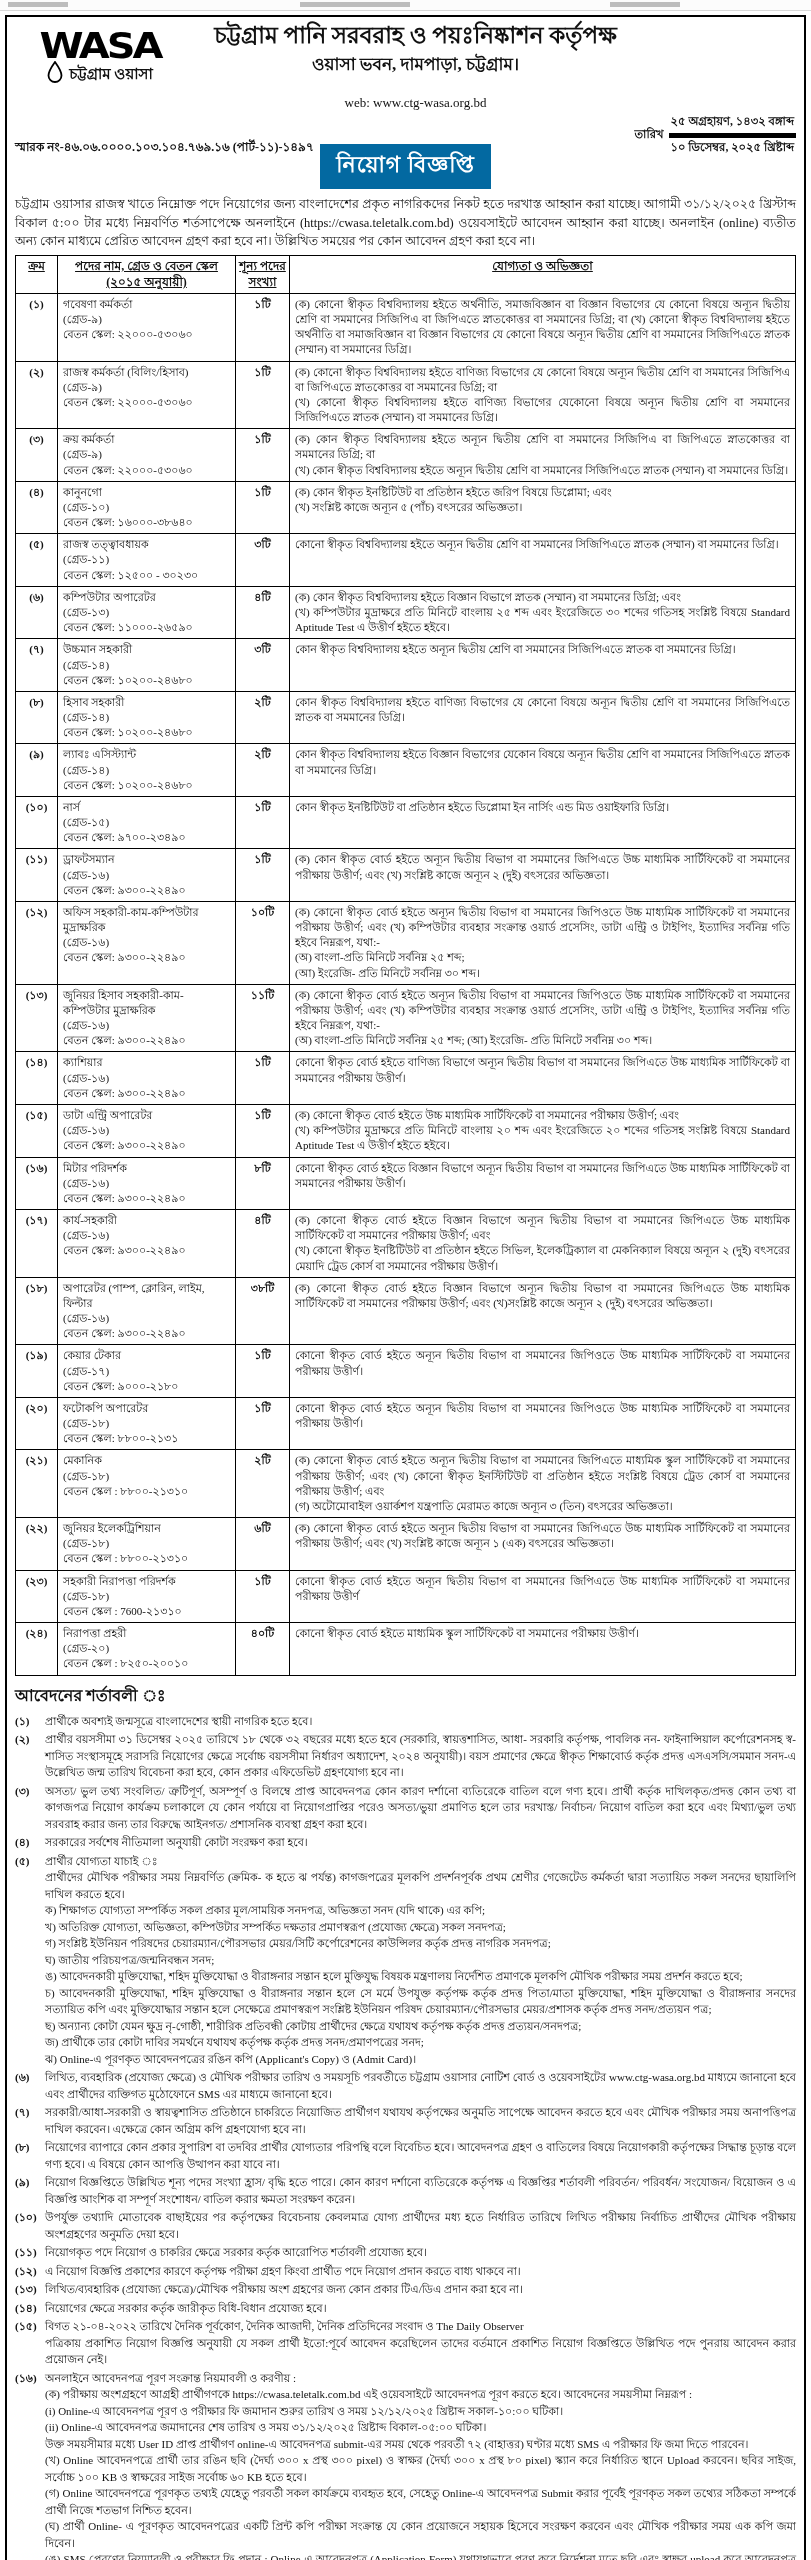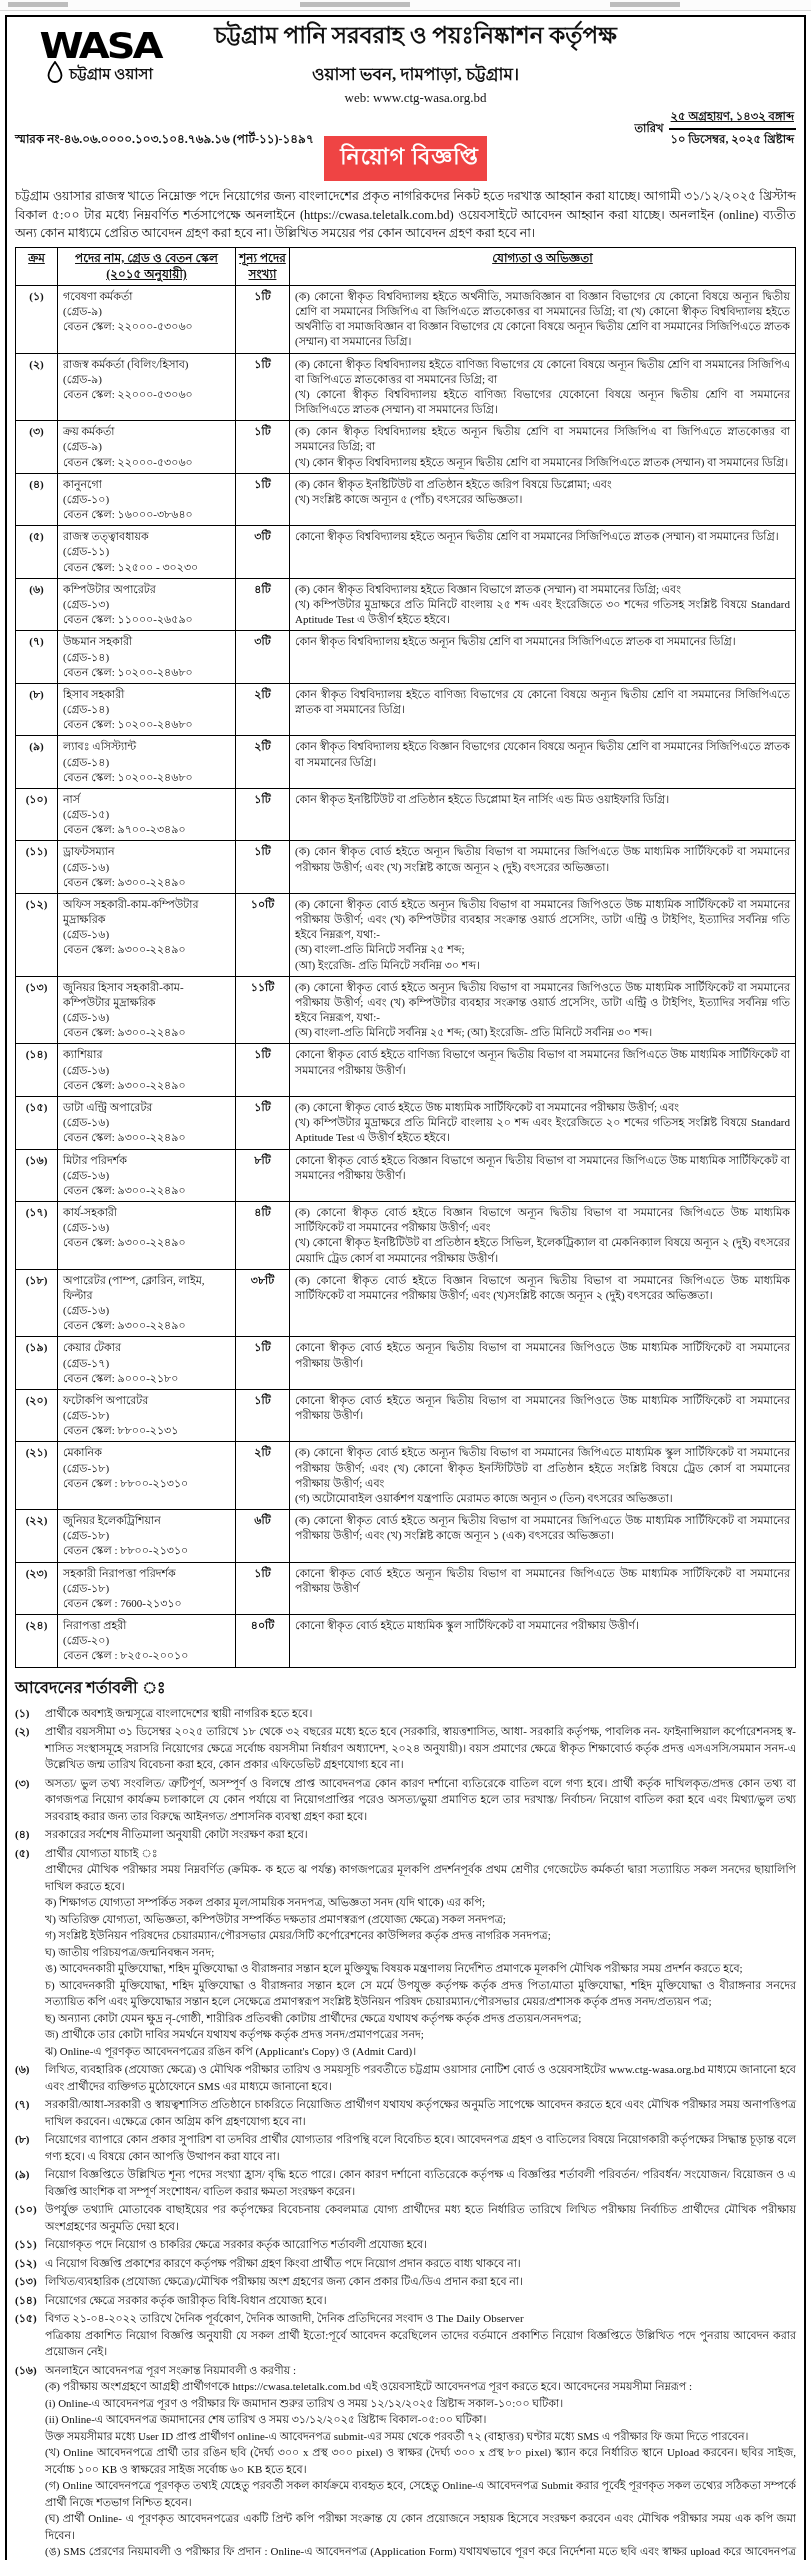--- a/index.html
+++ b/index.html
@@ -8,30 +8,30 @@
   .top-strip i{position:absolute;top:2px;height:5px;background:#bdbdbd;display:block;}
   .sheet{border:2px solid #000;margin:4px 5px 10px 5px;padding:4px 8px 6px 8px;}
   
   .hdr{display:flex;align-items:flex-start;gap:18px;margin-top:2px;}
   .logo{width:170px;flex:0 0 170px;text-align:center;padding-top:4px;}
   .logo-word{font-family:"DejaVu Sans",sans-serif;font-weight:900;font-size:40px;letter-spacing:-3px;transform:scaleY(.9);line-height:.9;color:#000;}
   .logo-bottom{display:flex;align-items:center;justify-content:center;gap:6px;margin-top:-2px;}
   .logo-sub{font-weight:bold;font-size:15px;}
   .hdr-center{flex:1;text-align:center;}
   .org{font-size:23px;font-weight:bold;line-height:1.15;text-align:center;}
-  .addr{font-size:17px;font-weight:bold;margin-top:12px;}
-  .web{font-size:13px;font-family:"Liberation Serif",serif;margin-top:1px;}
+  .addr{font-size:17px;font-weight:bold;margin-top:2px;}
+  .web{font-size:13px;font-family:"Liberation Serif",serif;margin-top:16px;}
   .hdr-row2{display:flex;justify-content:space-between;align-items:flex-end;margin-top:2px;}
   .memo{font-size:12px;font-weight:bold;}
   .dateblk{display:flex;align-items:center;gap:5px;font-size:11.5px;font-weight:bold;}
   .datefrac{text-align:center;}
-  .datefrac .l1{border-bottom:2px solid #000000;padding:0 2px 1px 2px;text-decoration:underline;}
+  .datefrac .l1{border-bottom:5px solid #000000;padding:0 2px 1px 2px;}
   .datefrac .l2{padding-top:1px;}
   .badge-wrap{text-align:center;margin:-14px 0 6px 0;}
-  .badge{display:inline-block;background:#ef4444;color:#fff;font-size:22px;font-weight:bold;padding:3px 8px 5px 16px;letter-spacing:1px;}
+  .badge{display:inline-block;background:#0369a1;color:#fff;font-size:22px;font-weight:bold;padding:3px 16px 5px 16px;letter-spacing:1px;}
   .intro{font-size:12.5px;line-height:1.45;text-align:justify;margin:2px 0 5px 0;}
   
   table.posts{border-collapse:collapse;width:100%;table-layout:fixed;}
   table.posts th,table.posts td{border:1.5px solid #000;vertical-align:top;padding:3px 5px;font-size:11px;line-height:1.38;}
   table.posts th{font-size:12px;text-align:center;white-space:pre-line;font-weight:bold;padding:2px 3px;text-decoration:underline;}
   col.c-sl{width:42px;}col.c-post{width:178px;}col.c-cnt{width:54px;}
   td.sl{text-align:center;font-weight:bold;}
   td.post{white-space:pre-line;}
   td.cnt{text-align:center;font-weight:bold;}
   td.qual{text-align:justify;white-space:pre-line;}

